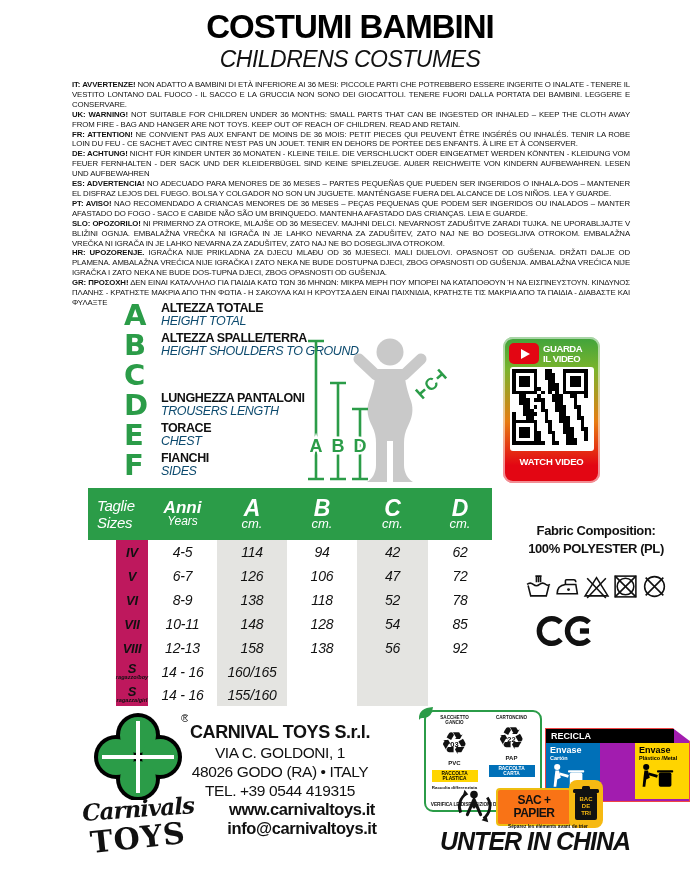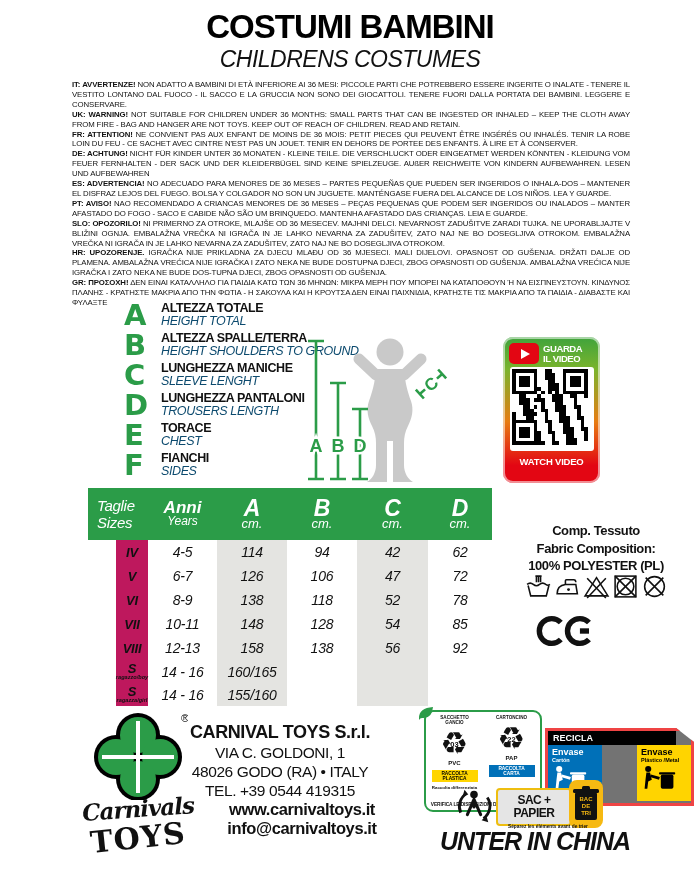--- a/index.html
+++ b/index.html
@@ -85,33 +85,33 @@
   .mobius .code{position:absolute;top:14px;left:0;width:100%;text-align:center;
         font-size:7.5px;font-weight:bold;background:transparent;}
   .it-mat{font-size:6px;font-weight:bold;line-height:6px;}
   .band{font-size:4.8px;font-weight:bold;padding:1px 2px;margin-top:2px;display:inline-block;}
   .band-y{background:#ffd500;color:#000;}
   .band-b{background:#0070b8;color:#fff;}
   .it-sub{font-size:4.4px;font-weight:bold;line-height:5px;margin-top:1px;}
   .it-foot{position:absolute;bottom:3px;left:0;width:100%;text-align:center;
         font-size:4.8px;font-weight:bold;letter-spacing:-.1px;}
   
-  .esbox{position:absolute;top:728px;left:545px;width:143px;height:72px;background:#737373;
-         border:3px solid #ef4444;clip-path:polygon(0 0,88% 0,100% 18%,100% 100%,0 100%);}
+  .esbox{position:absolute;top:728px;left:545px;width:143px;height:72px;background:#a21caf;
+         border:1px solid #ef4444;clip-path:polygon(0 0,88% 0,100% 18%,100% 100%,0 100%);}
   .es-head{background:#000;color:#fff;font-weight:bold;font-size:9px;padding:1px 0 1px 5px;height:12px;line-height:12px;width:86%;}
   .es-panels{display:flex;height:56px;gap:35px;}
   .es-p{flex:1;padding:3px 4px;}
   .es-blue{background:#0070b8;color:#fff;}
   .es-yellow{background:#ffd400;color:#000;}
   .es-t1{font-size:9px;font-weight:bold;line-height:9px;}
   .es-t2{font-size:5.5px;font-weight:bold;line-height:6px;}
   
   .triman{position:absolute;top:786px;left:455px;}
   .sacbox{position:absolute;top:788px;left:496px;width:72px;height:34px;border:2.5px solid #eebe10;
-          border-radius:4px;background:#e5e5e5;display:flex;flex-direction:column;justify-content:center;}
+          border-radius:4px;background:#f97316;display:flex;flex-direction:column;justify-content:center;}
   .sac-l{font-size:12px;font-weight:bold;line-height:13px;text-align:center;letter-spacing:-.5px;}
   .binblob{position:absolute;top:780px;left:569px;width:34px;height:48px;background:#f6b912;border-radius:8px;
            display:flex;align-items:center;justify-content:center;}
   .fr-note{position:absolute;top:824px;left:492px;width:112px;font-size:4.8px;font-weight:bold;text-align:center;}
   .made{position:absolute;top:827px;left:440px;width:250px;font-size:25px;font-weight:bold;
         font-style:italic;letter-spacing:-1px;}
 </style>
 </head>
 <body>
 
@@ -142,24 +142,20 @@
     </div>
     <div class="leg-item">
       <div class="leg-letter">B</div>
       <div>
           <div class="leg-l1">ALTEZZA SPALLE/TERRA</div>
           <div class="leg-l2">HEIGHT SHOULDERS TO GROUND</div>
         </div>
     </div>
     <div class="leg-item">
       <div class="leg-letter">C</div>
-      <div>
-          <div class="leg-l1">LUNGHEZZA MANICHE</div>
-          <div class="leg-l2">SLEEVE LENGHT</div>
-        </div>
     </div>
     <div class="leg-item">
       <div class="leg-letter">D</div>
       <div>
           <div class="leg-l1">LUNGHEZZA PANTALONI</div>
           <div class="leg-l2">TROUSERS LENGTH</div>
         </div>
     </div>
     <div class="leg-item">
       <div class="leg-letter">E</div>
@@ -543,21 +539,20 @@
         </div>
       <div>14 - 16</div>
       <div class="shadeA">155/160</div>
       <div></div>
       <div class="shadeA"></div>
       <div></div>
     </div>
   </div>
 
   <div class="comp">
-    <div>Comp. Tessuto</div>
     <div>Fabric Composition:</div>
     <div>100% POLYESTER (PL)</div>
   </div>
   <div class="care-row">
     <svg viewBox="0 0 26 26" fill="none" stroke="#111" stroke-width="1.5">
       <path d="M2,11 Q5,8.5 8,11 Q11,13.5 14,11 Q17,8.5 20,11 Q22,12.5 24,11"></path>
       <path d="M3,12 L5.5,22 L20.5,22 L23,12"></path>
       <path d="M11,3 L11,9 M13,3 L13,9 M15,3.5 L15,9 M10,3 L16,3"></path>
     </svg>
     <svg viewBox="0 0 26 26" fill="none" stroke="#111" stroke-width="1.5">

